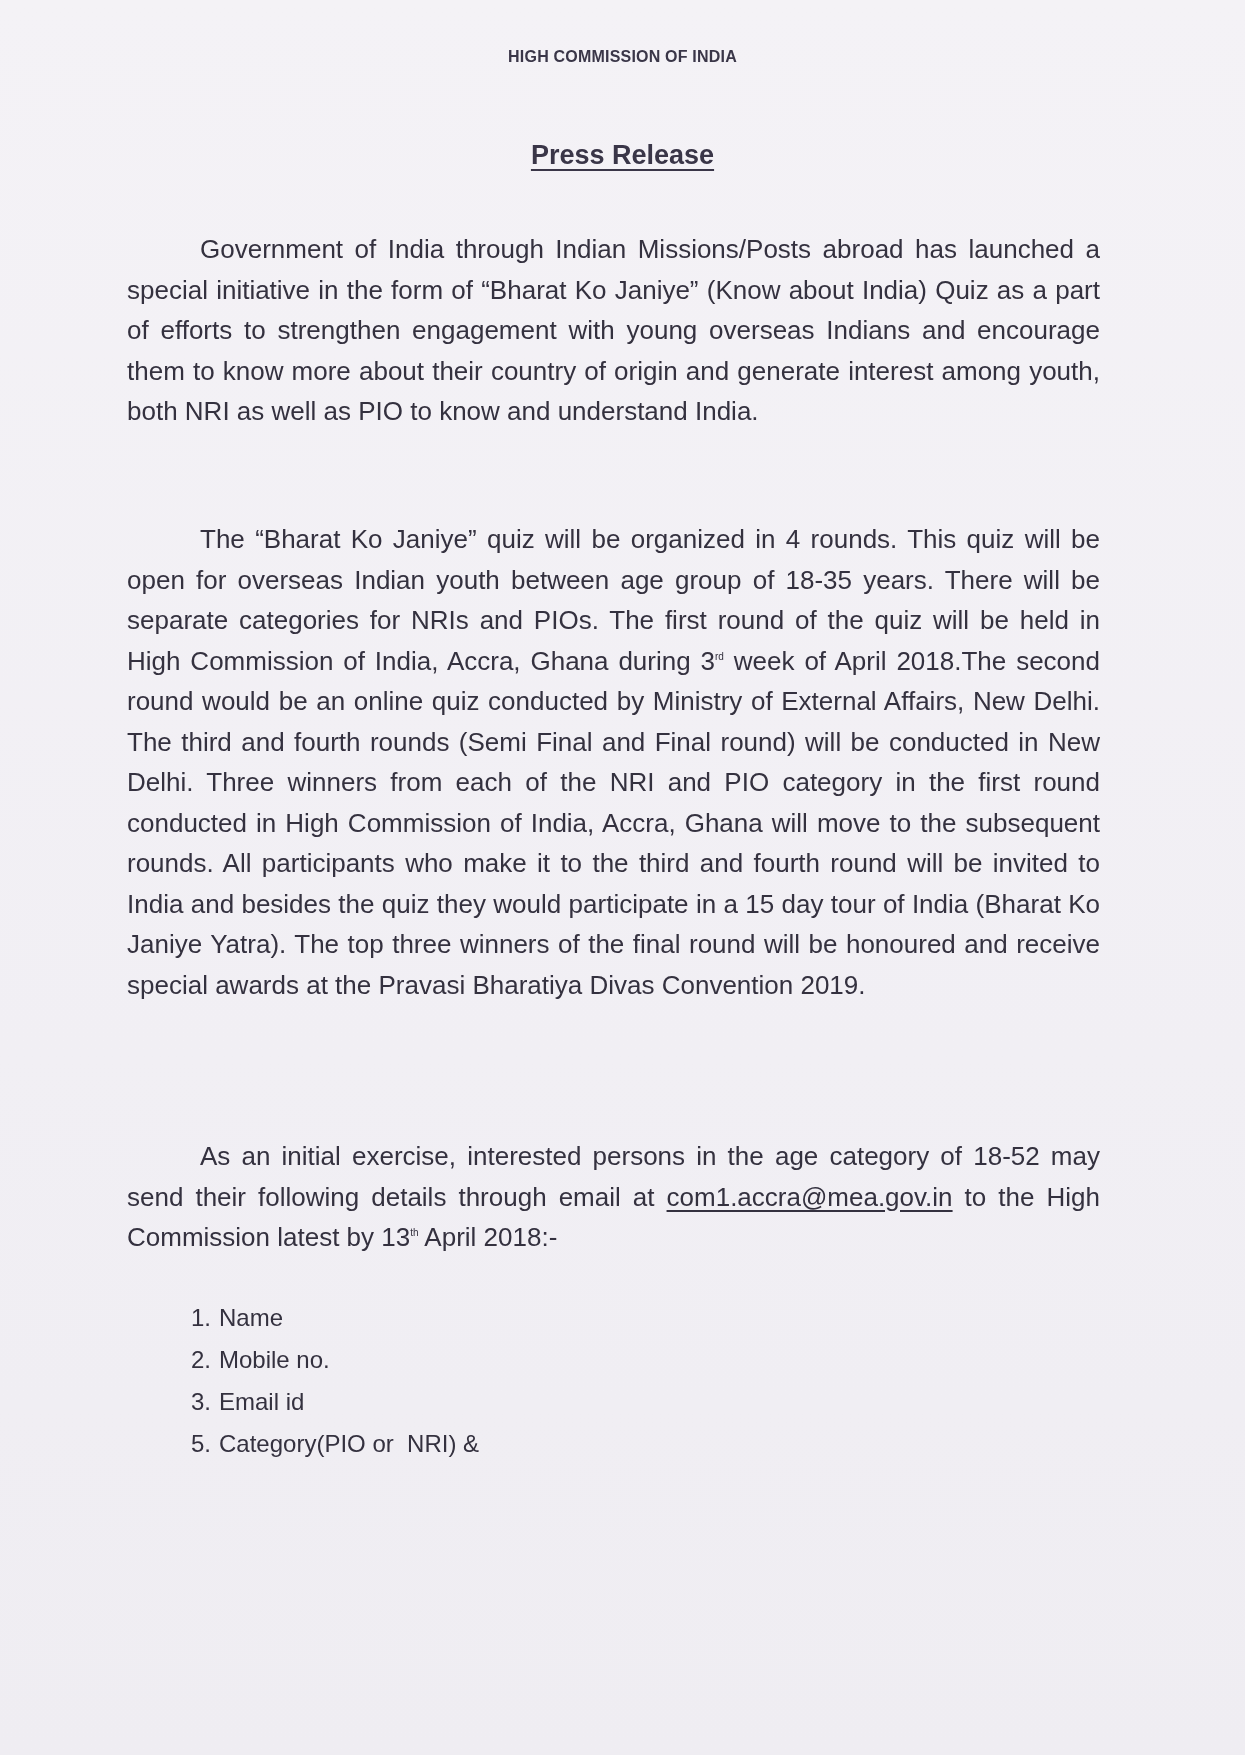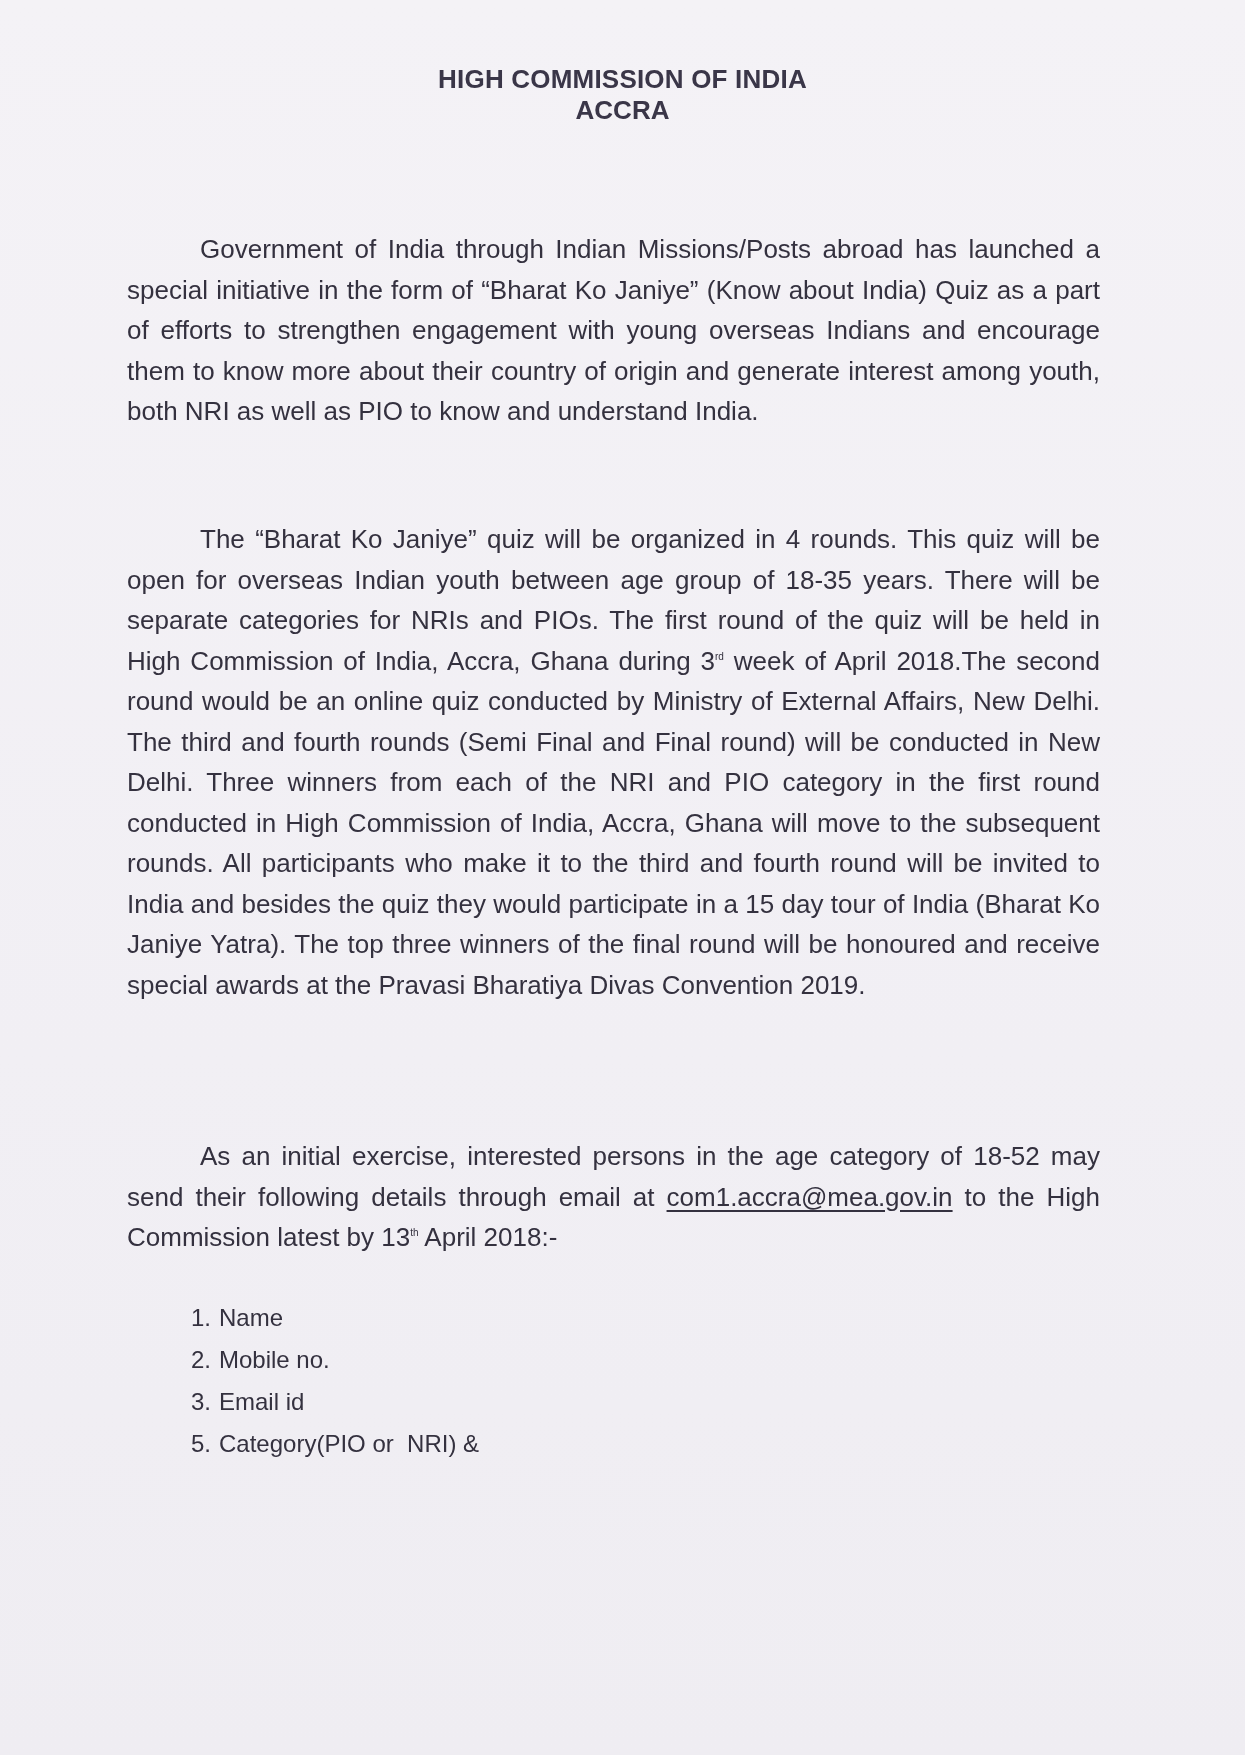--- a/index.html
+++ b/index.html
@@ -7,21 +7,21 @@
     width: 1245px; height: 1755px;
     background: #f3f1f5;
     font-family: "Liberation Sans", sans-serif;
     color: #2c2a38;
     position: relative;
     overflow: hidden;
   }
   .page { position: absolute; left: 0; top: 0; width: 1245px; height: 1755px;
     background: linear-gradient(180deg, #f4f2f6 0%, #f1eff4 60%, #efedf2 100%); }
   .header { position: absolute; left: 0; width: 1245px; text-align: center; font-weight: bold; color: #3a3648; }
-  .h1 { top: 64px; font-size: 26px; letter-spacing: 0.2px; text-align: center; }
+  .h1 { top: 48px; font-size: 16px; letter-spacing: 0.2px; text-align: center; }
   .h2 { top: 95px; font-size: 26px; }
   .h3 { top: 140px; font-size: 27px; text-decoration: underline; text-underline-offset: 5px; }
   .body-text {
     position: absolute; left: 127px; width: 973px;
     font-size: 26px; line-height: 40.5px;
     text-align: justify; color: #34313f;
     font-family: "Liberation Sans", sans-serif;
   }
   .p1 { top: 229px; }
   .p2 { top: 519px; }
@@ -34,21 +34,21 @@
     font-size: 24px; line-height: 42px; color: #34313f;
   }
   ol.details li { margin: 0; }
   .num { display: inline-block; width: 28px; }
 </style>
 </head>
 <body>
 
 <div class="page">
   <div class="header h1">HIGH COMMISSION OF INDIA</div>
-  <div class="header h2">ACCRA</div>
+  <div class="header h3">Press Release</div>
 
   <div class="body-text p1">
     <span class="indent"></span><span>Government of India through Indian Missions/Posts abroad has launched a special initiative in the form of “Bharat Ko Janiye” (Know about India) Quiz as a part of efforts to strengthen engagement with young overseas Indians and encourage them to know more about their country of origin and generate interest among youth, both NRI as well as PIO to know and understand India.</span>
   </div>
 
   <div class="body-text p2">
     <span class="indent"></span><span>The “Bharat Ko Janiye” quiz will be organized in 4 rounds. This quiz will be open for overseas Indian youth between age group of 18-35 years. There will be separate categories for NRIs and PIOs. The first round of the quiz will be held in High Commission of India, Accra, Ghana during 3</span><sup>rd</sup><span> week of April 2018.The second round would be an online quiz conducted by Ministry of External Affairs, New Delhi. The third and fourth rounds (Semi Final and Final round) will be conducted in New Delhi. Three winners from each of the NRI and PIO category in the first round conducted in High Commission of India, Accra, Ghana will move to the subsequent rounds. All participants who make it to the third and fourth round will be invited to India and besides the quiz they would participate in a 15 day tour of India (Bharat Ko Janiye Yatra). The top three winners of the final round will be honoured and receive special awards at the Pravasi Bharatiya Divas Convention 2019.</span>
   </div>
 
   <div class="body-text p3">

